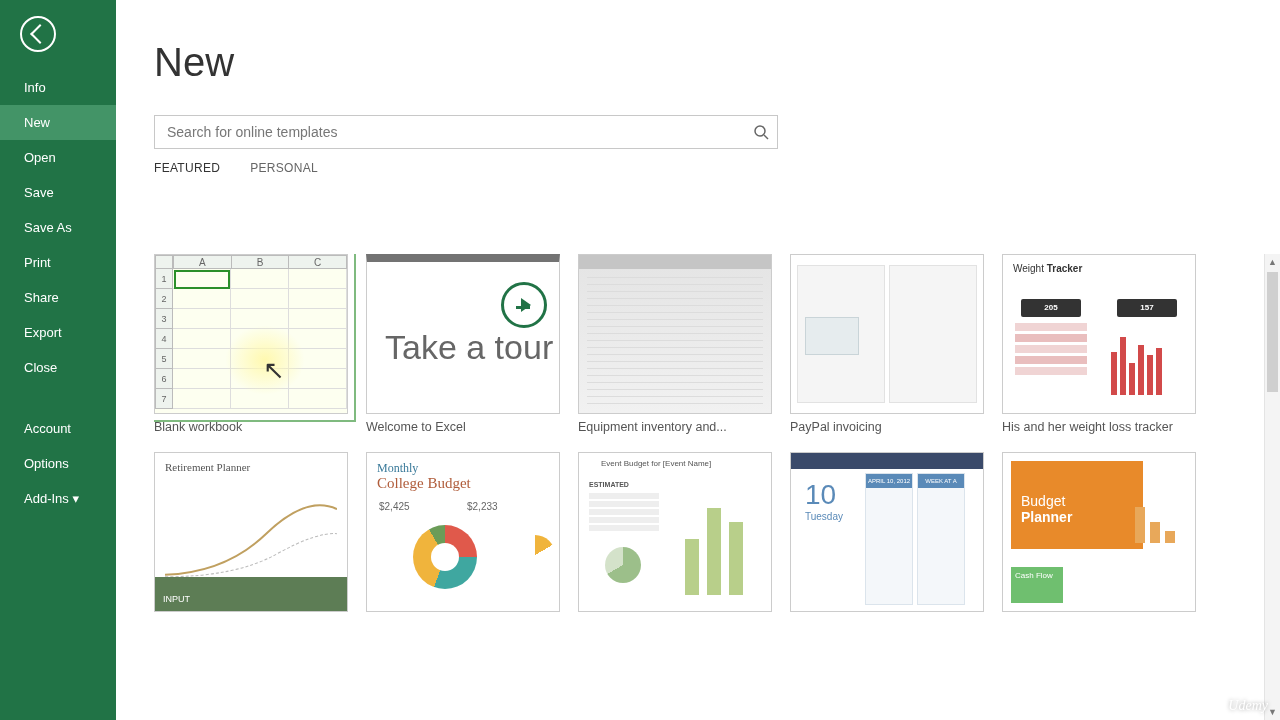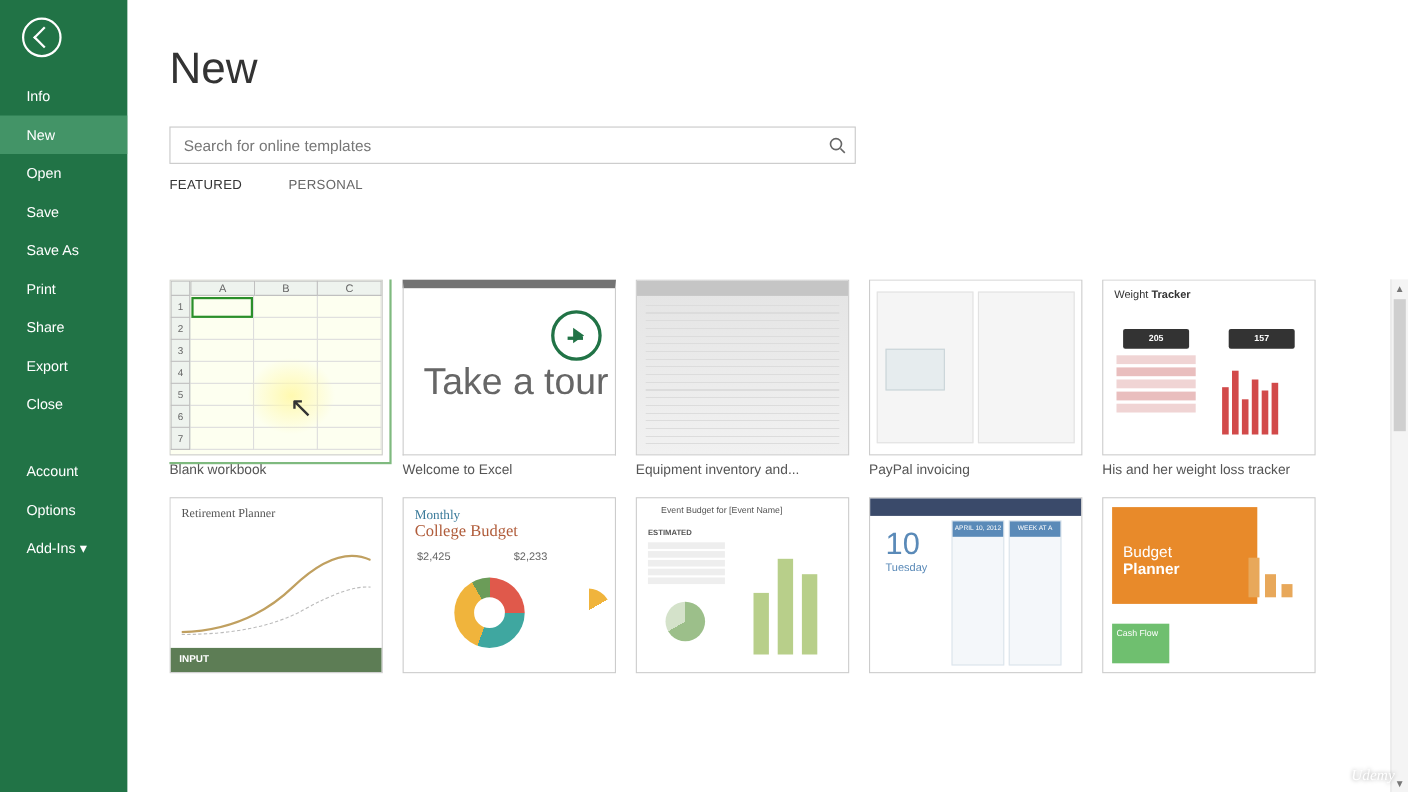--- a/index.html
+++ b/index.html
@@ -31,21 +31,21 @@
 .search-input { flex: 1; border: 0; outline: 0; font-size: 14px; color: #333; }
 .search-input::placeholder { color: #777; }
 .search-icon { width: 16px; height: 16px; color: #666; }
 
 
 .suggested-row { font-size: 12.5px; color: #555; display: flex; gap: 14px; align-items: baseline; margin-bottom: 24px; }
 .suggested-row .lbl { color: #555; }
 .suggested-row .link { color: #555; cursor: pointer; }
 
 
-.tabs { display: flex; gap: 42px; font-size: 12px; }
+.tabs { display: flex; gap: 30px; font-size: 12px; }
 .tab { color: #666; letter-spacing: .3px; cursor: pointer; }
 .tab.active { color: #333; font-weight: 400; }
 
 
 .grid-scroll { position: absolute; left: 38px; right: 20px; top: 254px; bottom: 0; overflow: hidden; }
 .grid { display: flex; flex-wrap: wrap; gap: 18px 18px; }
 .card { width: 194px; cursor: pointer; }
 .card.selected .thumb { outline: 2px solid #7fba7f; outline-offset: 6px; background: #fdfff0; }
 .thumb { width: 194px; height: 160px; border: 1px solid #ccc; background: #fff; position: relative; overflow: hidden; }
 .card-label { font-size: 12.5px; color: #555; margin-top: 6px; white-space: nowrap; overflow: hidden; text-overflow: ellipsis; }
@@ -91,21 +91,21 @@
 .wt-rows { position:absolute; left:12px; top:68px; width:72px; }
 .wt-row { height:8px; margin-bottom:3px; background:#f0d4d4; }
 .wt-row.alt { background:#e9bebe; }
 .wt-chart { position:absolute; right:12px; top:68px; width:72px; height:72px; display:flex; align-items:flex-end; gap:3px; }
 .wt-bar { width:6px; background:#d24a4a; }
 
 
 .rp-title { position:absolute; left:10px; top:8px; font-size:11px; color:#555; font-family: Georgia, serif; }
 .rp-curve { position:absolute; left:10px; right:10px; top:50px; bottom:26px; }
 .rp-curve svg { width:100%; height:100%; }
-.rp-input { position:absolute; left:0; right:0; bottom:0; height:22px; background:#5d7d55; color:#fff; font-size:9px; padding:5px 8px;font-weight:bold; }
+.rp-input { position:absolute; left:0; right:0; bottom:0; height:22px; background:#5d7d55; color:#fff; font-size:9px; padding:17px 8px; }
 
 
 .cb-t1 { position:absolute; left:10px; top:8px; font-size:12px; color:#3a7a9a; font-family: Georgia, serif; }
 .cb-t2 { position:absolute; left:10px; top:22px; font-size:15px; color:#b05c3a; font-family: Georgia, serif; }
 .cb-amt { position:absolute; top:48px; font-size:10px; color:#666; }
 .cb-amt.l { left:12px; }
 .cb-amt.r { left:100px; }
 .cb-donut { position:absolute; left:46px; top:72px; width:64px; height:64px; border-radius:50%; background: conic-gradient(#e0594b 0 90deg, #3fa7a0 90deg 200deg, #f0b43c 200deg 330deg, #6b9c58 330deg 360deg); }
 .cb-donut::after { content:""; position:absolute; left:18px; top:18px; width:28px; height:28px; background:#fff; border-radius:50%; }
 .cb-slice { position:absolute; right:4px; top:82px; width:40px; height:40px; border-radius:50%; background: conic-gradient(#f0b43c 0 60deg, transparent 60deg 360deg); }

